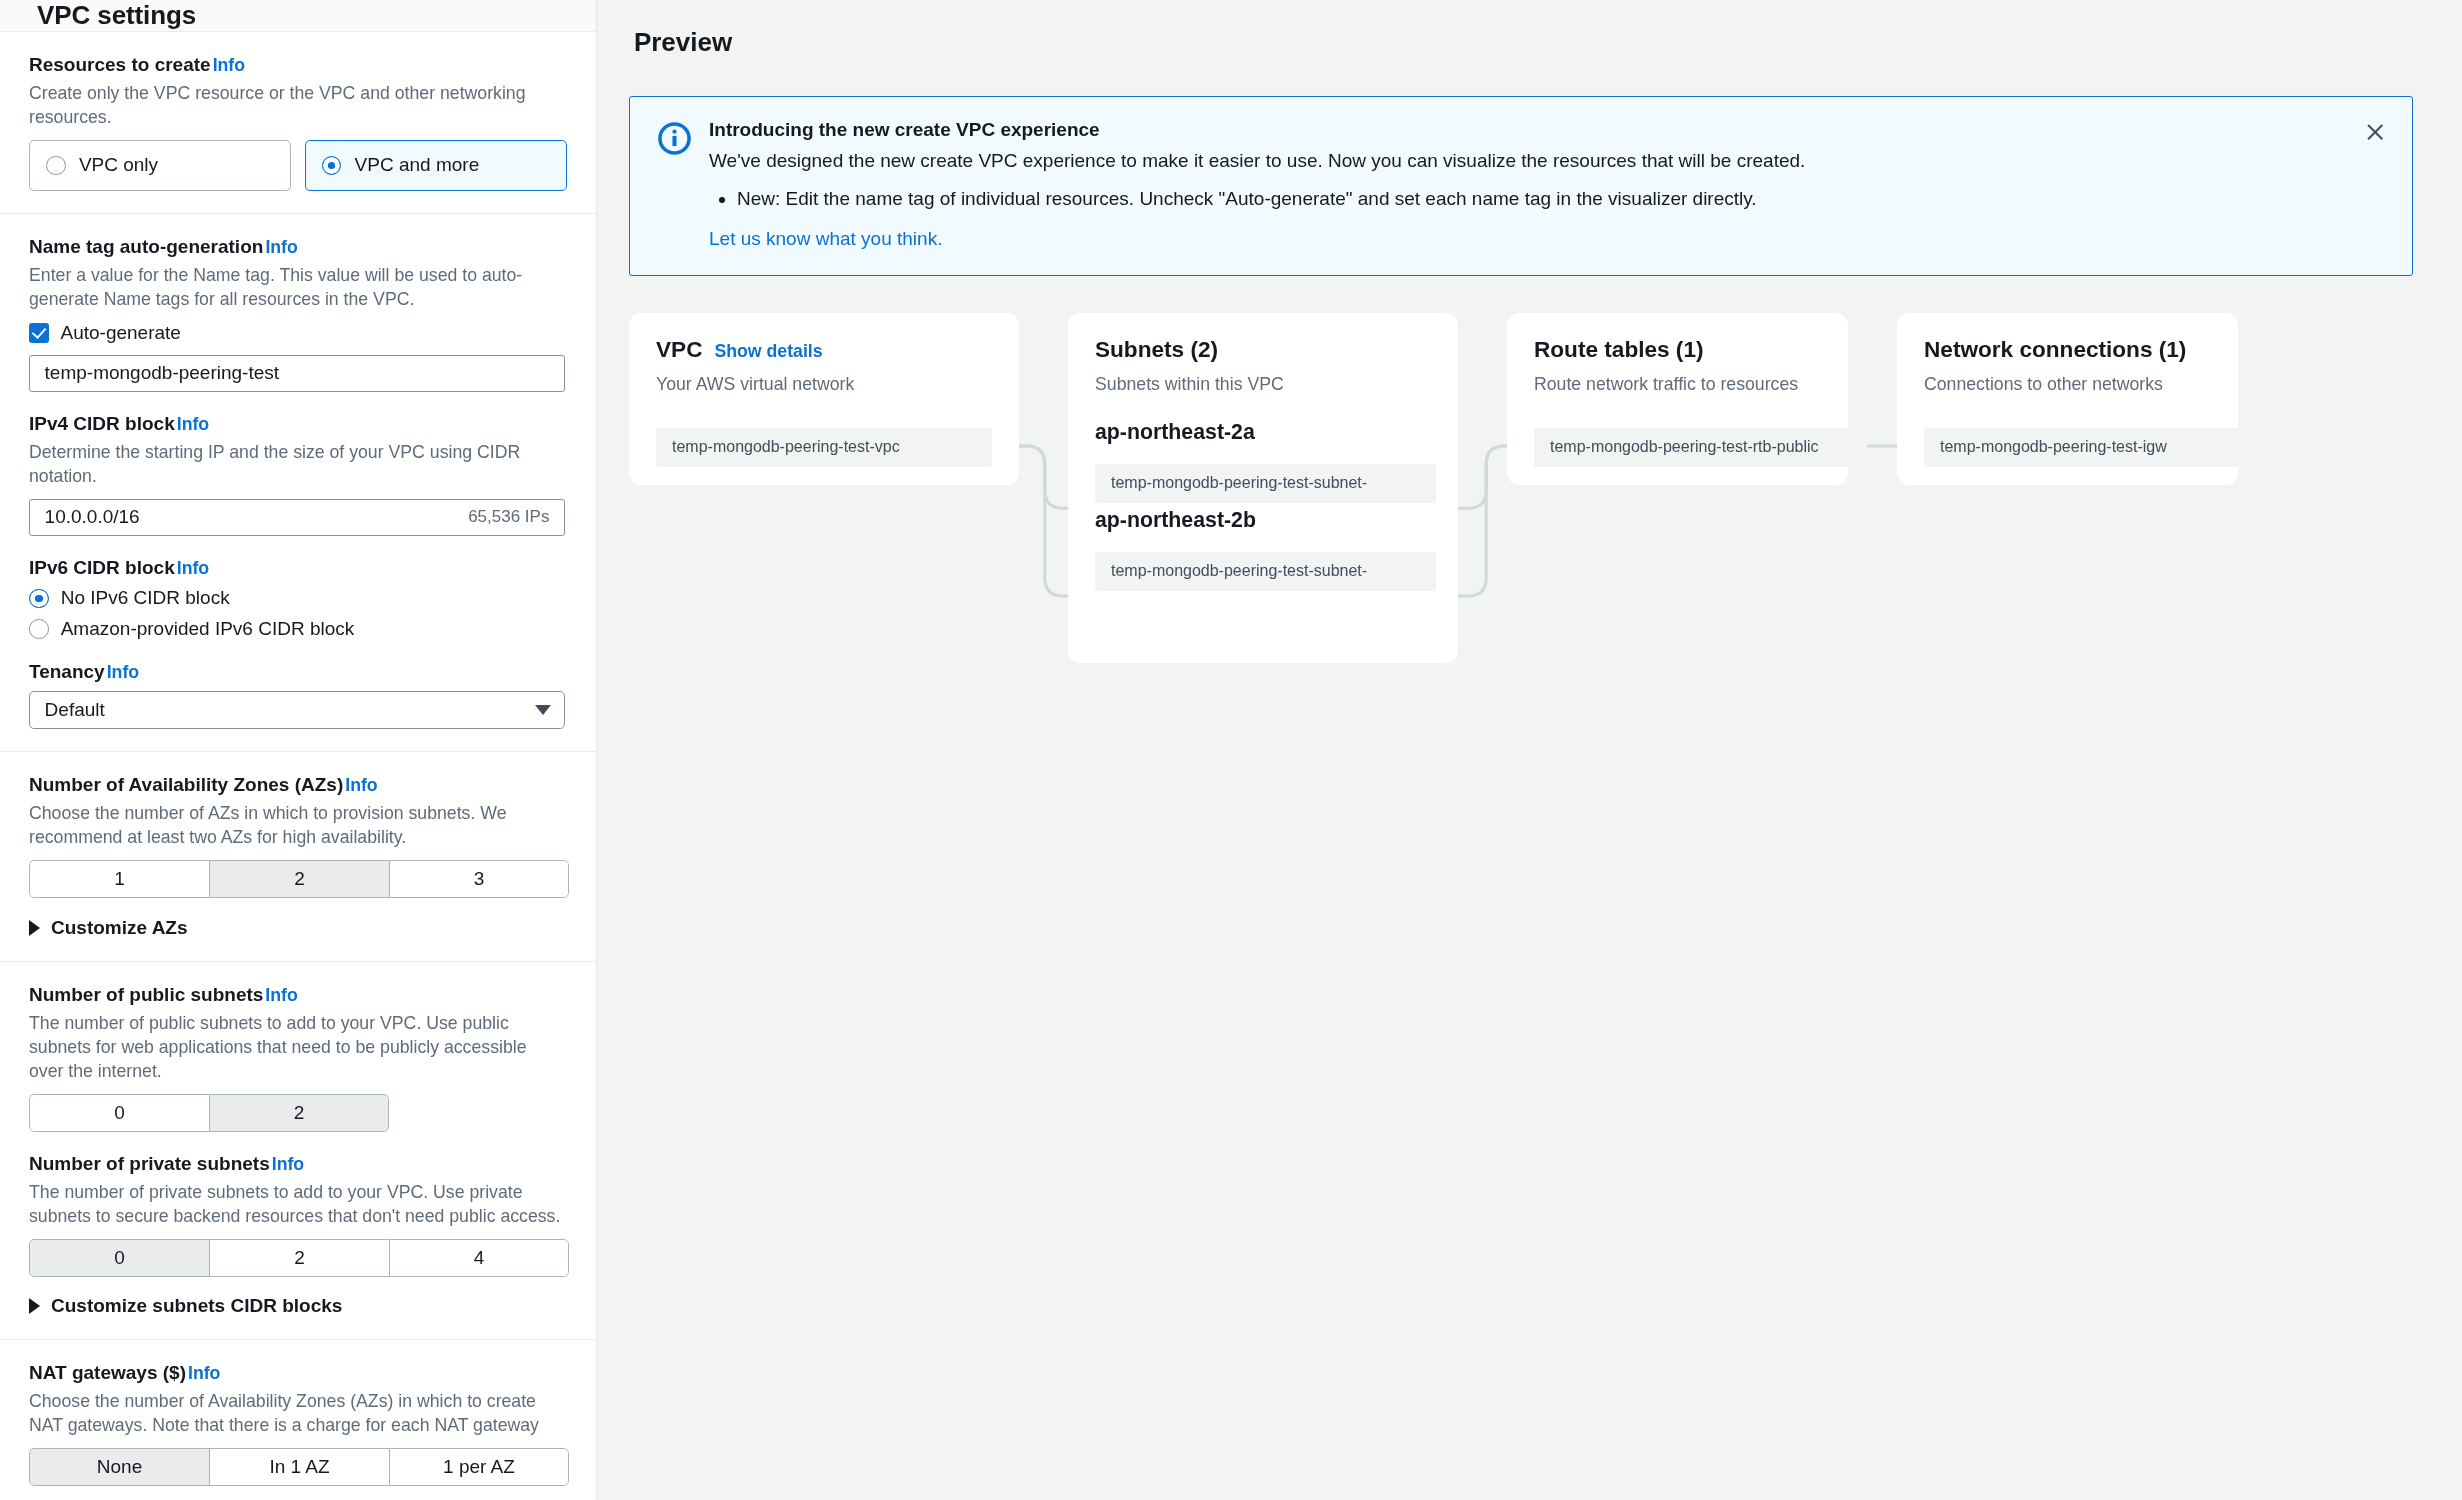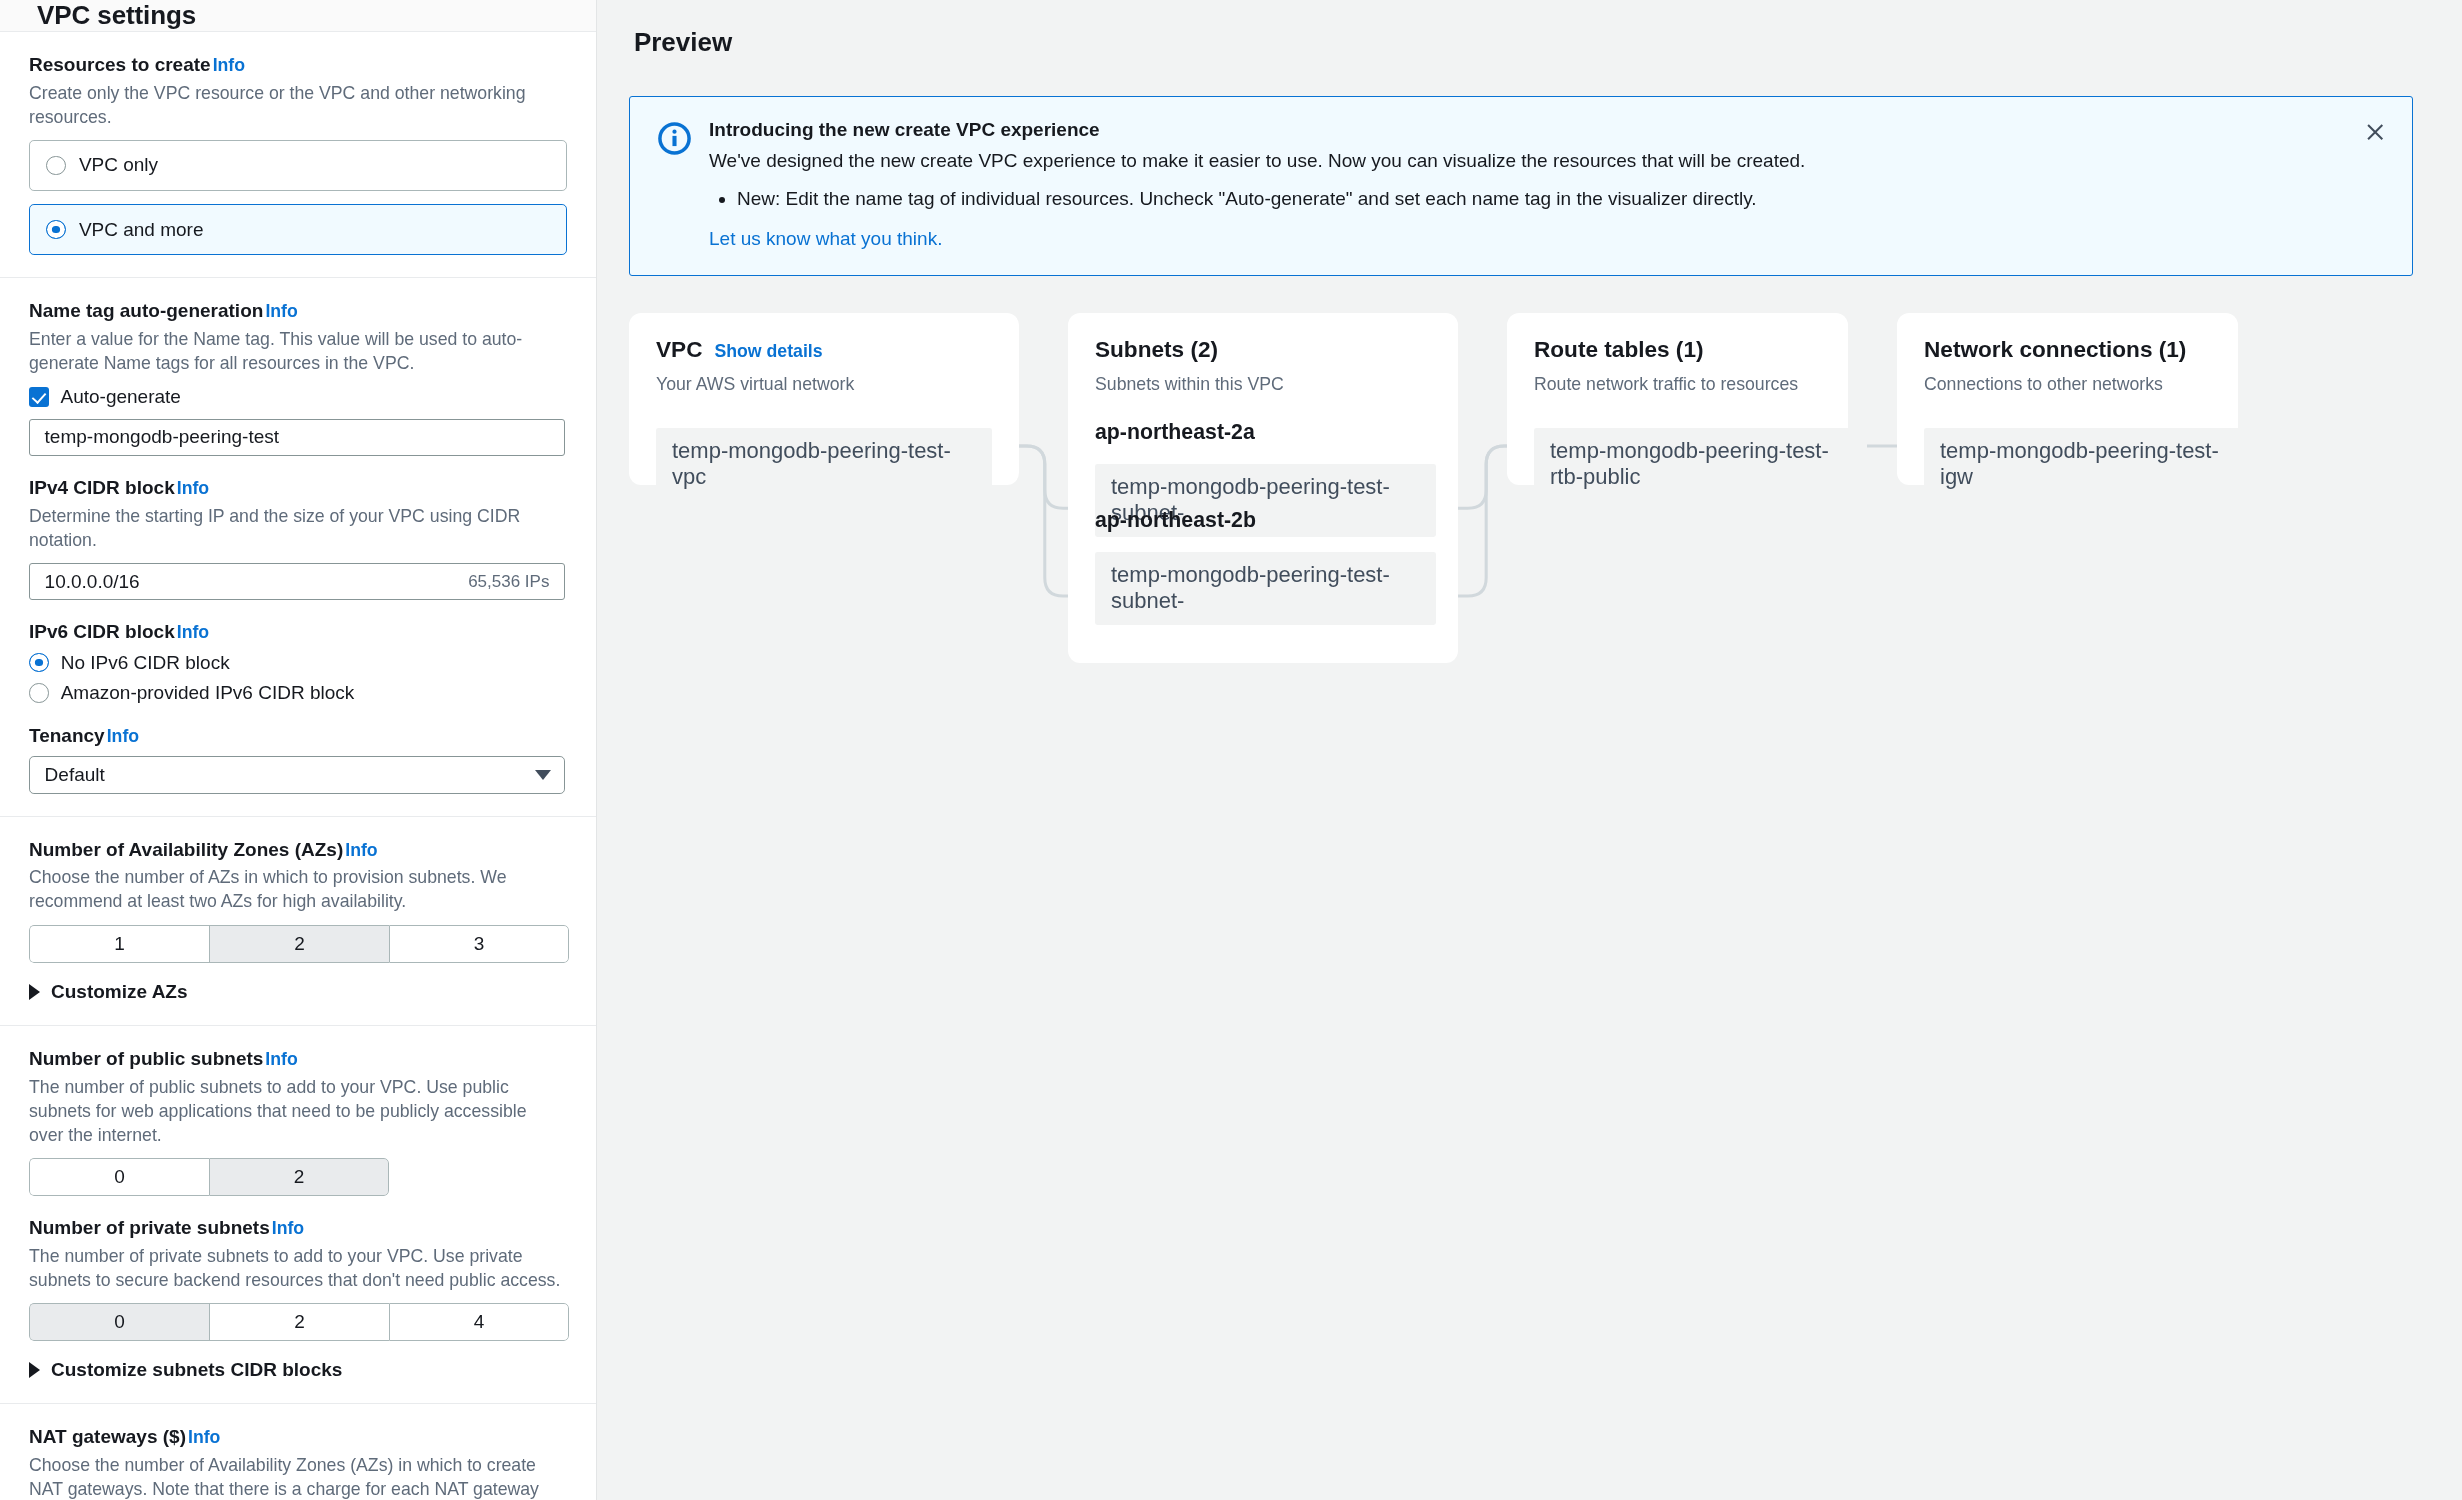--- a/index.html
+++ b/index.html
@@ -30,21 +30,21 @@
 
   .section { padding: 22px 29px 22px 29px; border-bottom: 1.8px solid #e9ebed; }
   .section.no-border { border-bottom: none; }
 
   .field-label-row { display: flex; align-items: baseline; gap: 2px; margin-bottom: 4.9px; }
   .field-label { font-size: 19px; font-weight: bold; color: #16191f; }
   .info-link { font-size: 17.7px; color: #0972d3; font-weight: bold; cursor: pointer; }
   .field-desc { font-size: 17.7px; color: #5f6b7a; line-height: 1.36; margin-bottom: 11px; max-width: 536px; }
 
   
-  .tile-row { display: flex; gap: 13.4px; margin-top: 3.7px; flex-direction: column; }
+  .tile-row { display: flex; gap: 13.4px; margin-top: 3.7px; }
   .tile {
     flex: 1;
     border: 1.8px solid #aab7b8; border-radius: 4.9px;
     background: #ffffff;
     padding: 13.4px 16px;
     display: flex; align-items: center; gap: 13.4px;
     cursor: pointer;
   }
   .tile.selected { border-color: #0972d3; background: #f1faff; }
   .tile-text { font-size: 19px; color: #16191f; }
@@ -156,21 +156,21 @@
     border-radius: 12.2px;
     padding: 24.4px 27px;
   }
   .card-head { display: flex; align-items: baseline; gap: 12px; }
   .card-title { font-size: 22.6px; font-weight: bold; color: #16191f; }
   .card-link { font-size: 17.7px; font-weight: bold; color: #0972d3; cursor: pointer; }
   .card-sub { font-size: 17.7px; color: #5f6b7a; margin-top: 11px; }
   .chip {
     background: #f2f3f3; border-radius: 2.4px;
     padding: 10.4px 16px;
-    font-size: 22px; color: #414d5c;
+    font-size: 16px; color: #414d5c;
     cursor: text;
   }
   .az-name { font-size: 21.3px; font-weight: bold; color: #16191f; }
 
   #card-vpc   { left: 0px;    top: 6.1px;  width: 390px;  height: 172px; }
   #card-sub   { left: 439px;  top: 6.1px;  width: 390px;  height: 350px; }
   #card-rtb   { left: 878px; top: 6.1px;  width: 341px;  height: 172px; }
   #card-net   { left: 1268px; top: 6.1px;  width: 341px;  height: 172px; }
 
   #card-vpc .chip { position: absolute; left: 27px; top: 115px; width: 336px; }

